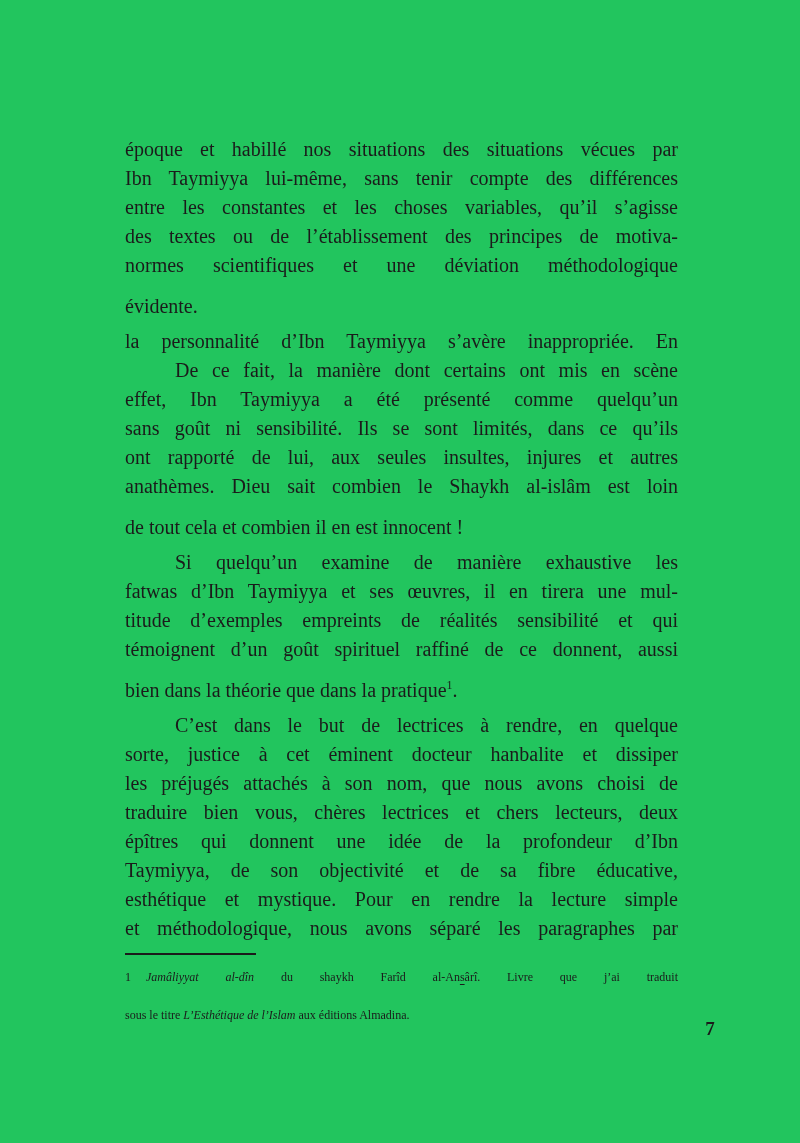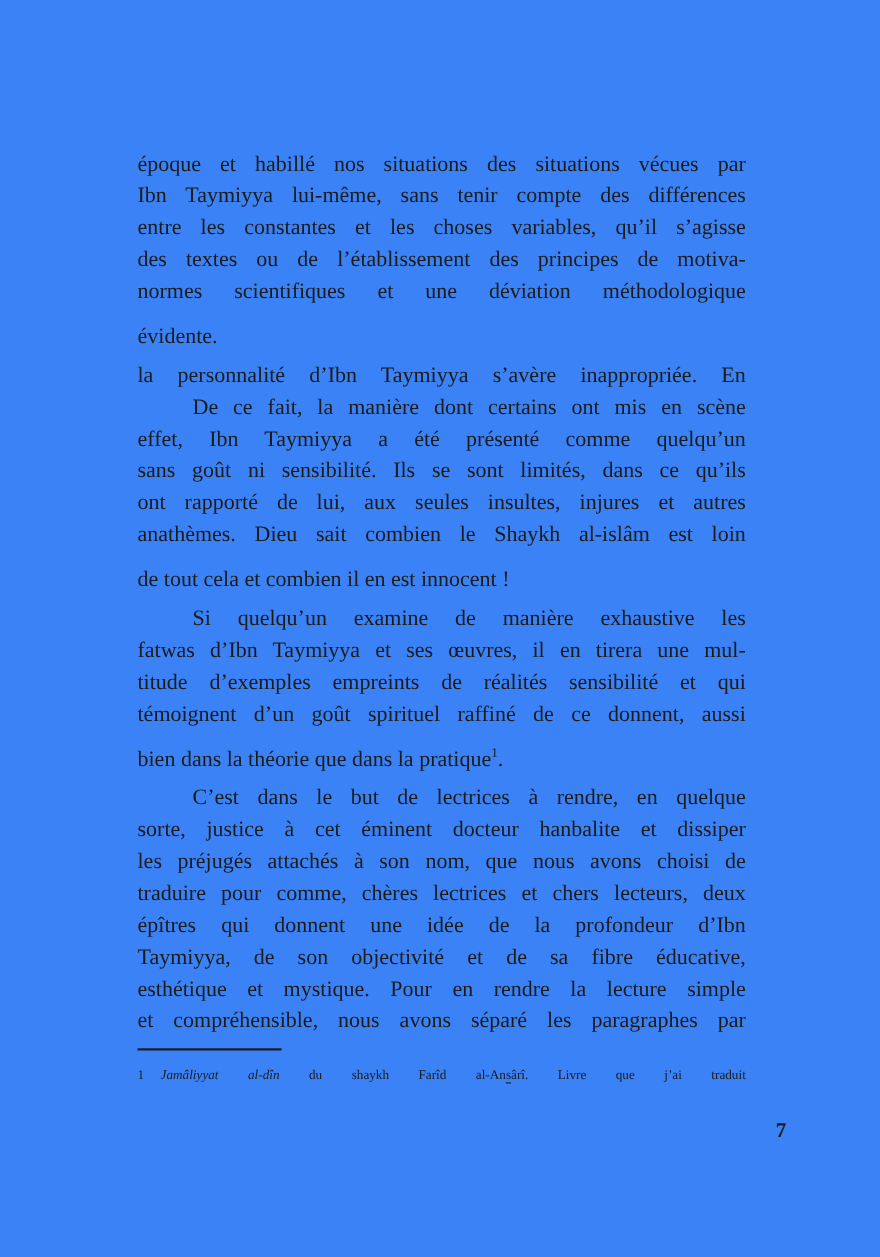--- a/index.html
+++ b/index.html
@@ -4,21 +4,21 @@
 <style>
   html, body {
     margin: 0;
     padding: 0;
     background: #ffffff;
   }
   .book-page {
     position: relative;
     width: 800px;
     height: 1143px;
-    background: #3b82f6;
+    background: #22c55e;
     font-family: "Liberation Serif", "DejaVu Serif", serif;
     color: #1b1b1b;
     overflow: hidden;
   }
   .main-text {
     position: absolute;
     left: 125px;
     top: 135px;
     width: 553px;
   }
@@ -84,25 +84,26 @@
         <div class="line first-indent"><span>Si quelqu’un examine de manière exhaustive les</span></div>
         <div class="line"><span>fatwas d’Ibn Taymiyya et ses œuvres, il en tirera une mul-</span></div>
         <div class="line"><span>titude d’exemples empreints de réalités sensibilité et qui</span></div>
         <div class="line"><span>témoignent d’un goût spirituel raffiné de ce donnent, aussi</span></div>
         <div class="line last"><span>bien dans la théorie que dans la pratique</span><span class="s-sup">1</span><span>.</span></div>
       </div>
       <div class="paragraph">
         <div class="line first-indent"><span>C’est dans le but de lectrices à rendre, en quelque</span></div>
         <div class="line"><span>sorte, justice à cet éminent docteur hanbalite et dissiper</span></div>
         <div class="line"><span>les préjugés attachés à son nom, que nous avons choisi de</span></div>
-        <div class="line"><span>traduire pour comme, chères lectrices et chers lecteurs, deux</span></div>
+        <div class="line"><span>traduire bien vous, chères lectrices et chers lecteurs, deux</span></div>
         <div class="line"><span>épîtres qui donnent une idée de la profondeur d’Ibn</span></div>
         <div class="line"><span>Taymiyya, de son objectivité et de sa fibre éducative,</span></div>
         <div class="line"><span>esthétique et mystique. Pour en rendre la lecture simple</span></div>
-        <div class="line"><span>et compréhensible, nous avons séparé les paragraphes par</span></div>
+        <div class="line"><span>et méthodologique, nous avons séparé les paragraphes par</span></div>
       </div>
       <div class="footnote">
         <div class="footnote-rule"></div>
         <div class="line"><span class="s-fnnum">1</span><span class="s-i">Jamâliyyat al-dîn</span><span> du shaykh Farîd al-An</span><span class="s-u">s</span><span>ârî. Livre que j’ai traduit</span></div>
+        <div class="line last"><span>sous le titre </span><span class="s-i">L’Esthétique de l’Islam</span><span> aux éditions Almadina.</span></div>
       </div>
     </div>
   <div class="page-number">7</div>
 </div>
 
 </body></html>

